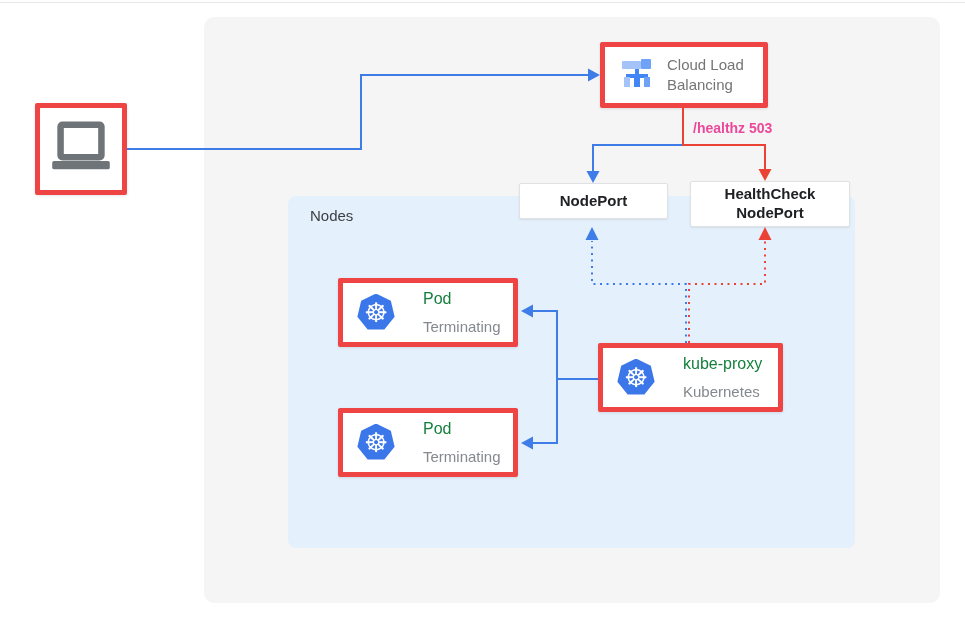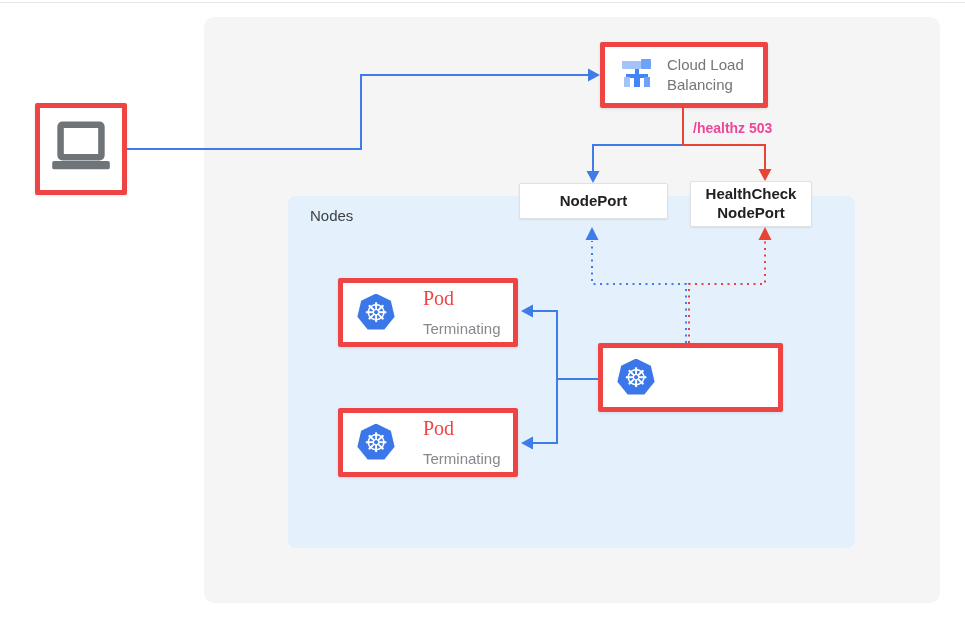--- a/index.html
+++ b/index.html
@@ -28,27 +28,27 @@
   .client-card{left:35px;top:103px;width:92px;height:92px;justify-content:center;}
   .clb-card{left:600px;top:42px;width:168px;height:66px;padding-left:14px;}
   .clb-text{margin-left:12px;width:90px;font-size:15px;line-height:1.35;color:#757575;}
   .port-card{
     position:absolute;background:#ffffff;border:1px solid #dfe1e5;border-radius:2px;
     box-shadow:0 1px 2px rgba(0,0,0,0.08);box-sizing:border-box;
     display:flex;align-items:center;justify-content:center;text-align:center;
     font-weight:bold;font-size:15px;color:#202124;line-height:1.25;
   }
   .nodeport-card{left:519px;top:183px;width:149px;height:36px;}
-  .healthcheck-card{left:690px;top:181px;width:122px;height:46px;}
+  .healthcheck-card{left:690px;top:181px;width:160px;height:46px;}
   .k8s-card{padding-left:14px;}
   .pod1-card{left:338px;top:278px;width:180px;height:69px;}
   .pod2-card{left:338px;top:408px;width:180px;height:69px;}
   .kproxy-card{left:598px;top:343px;width:185px;height:69px;}
   .k8s-text{margin-left:28px;}
-  .k8s-title{font-size:20px;color:#ef4444;line-height:1.2;font-family:Liberation Serif, serif;}
+  .k8s-title{font-size:16px;color:#15803d;line-height:1.2;}
   .k8s-sub{font-size:15px;color:#85898d;line-height:1.25;margin-top:10px;}
   .k8s-icon{
     width:38px;height:38px;flex:0 0 38px;background:#3b77e8;color:#ffffff;
     clip-path:polygon(50% 0%,89% 19%,99% 61%,72% 95%,28% 95%,1% 61%,11% 19%);
     display:flex;align-items:center;justify-content:center;
     font-size:27px;line-height:38px;
   }
   .edge-label{
     position:absolute;left:693px;top:120px;width:100px;
     font-size:14px;font-weight:bold;color:#ec4899;
@@ -106,20 +106,24 @@
 <div class="card k8s-card pod2-card">
   <span class="k8s-icon">☸</span>
   <div class="k8s-text">
     <div class="k8s-title">Pod</div>
     <div class="k8s-sub">Terminating</div>
   </div>
 </div>
 
 <div class="card k8s-card kproxy-card">
   <span class="k8s-icon">☸</span>
+  <div class="k8s-text">
+    <div class="k8s-title">kube-proxy</div>
+    <div class="k8s-sub">Kubernetes</div>
+  </div>
 </div>
 
 <svg class="overlay" width="965" height="623" viewBox="0 0 965 623">
 
   <g stroke="#3e7de7" fill="none" stroke-width="2">
     <path d="M127 149 H361 V75 H588"></path>
   </g>
   <polygon points="588,68.5 588,81.5 600,75" fill="#3e7de7"></polygon>
 
   <g stroke="#3e7de7" fill="none" stroke-width="2">

